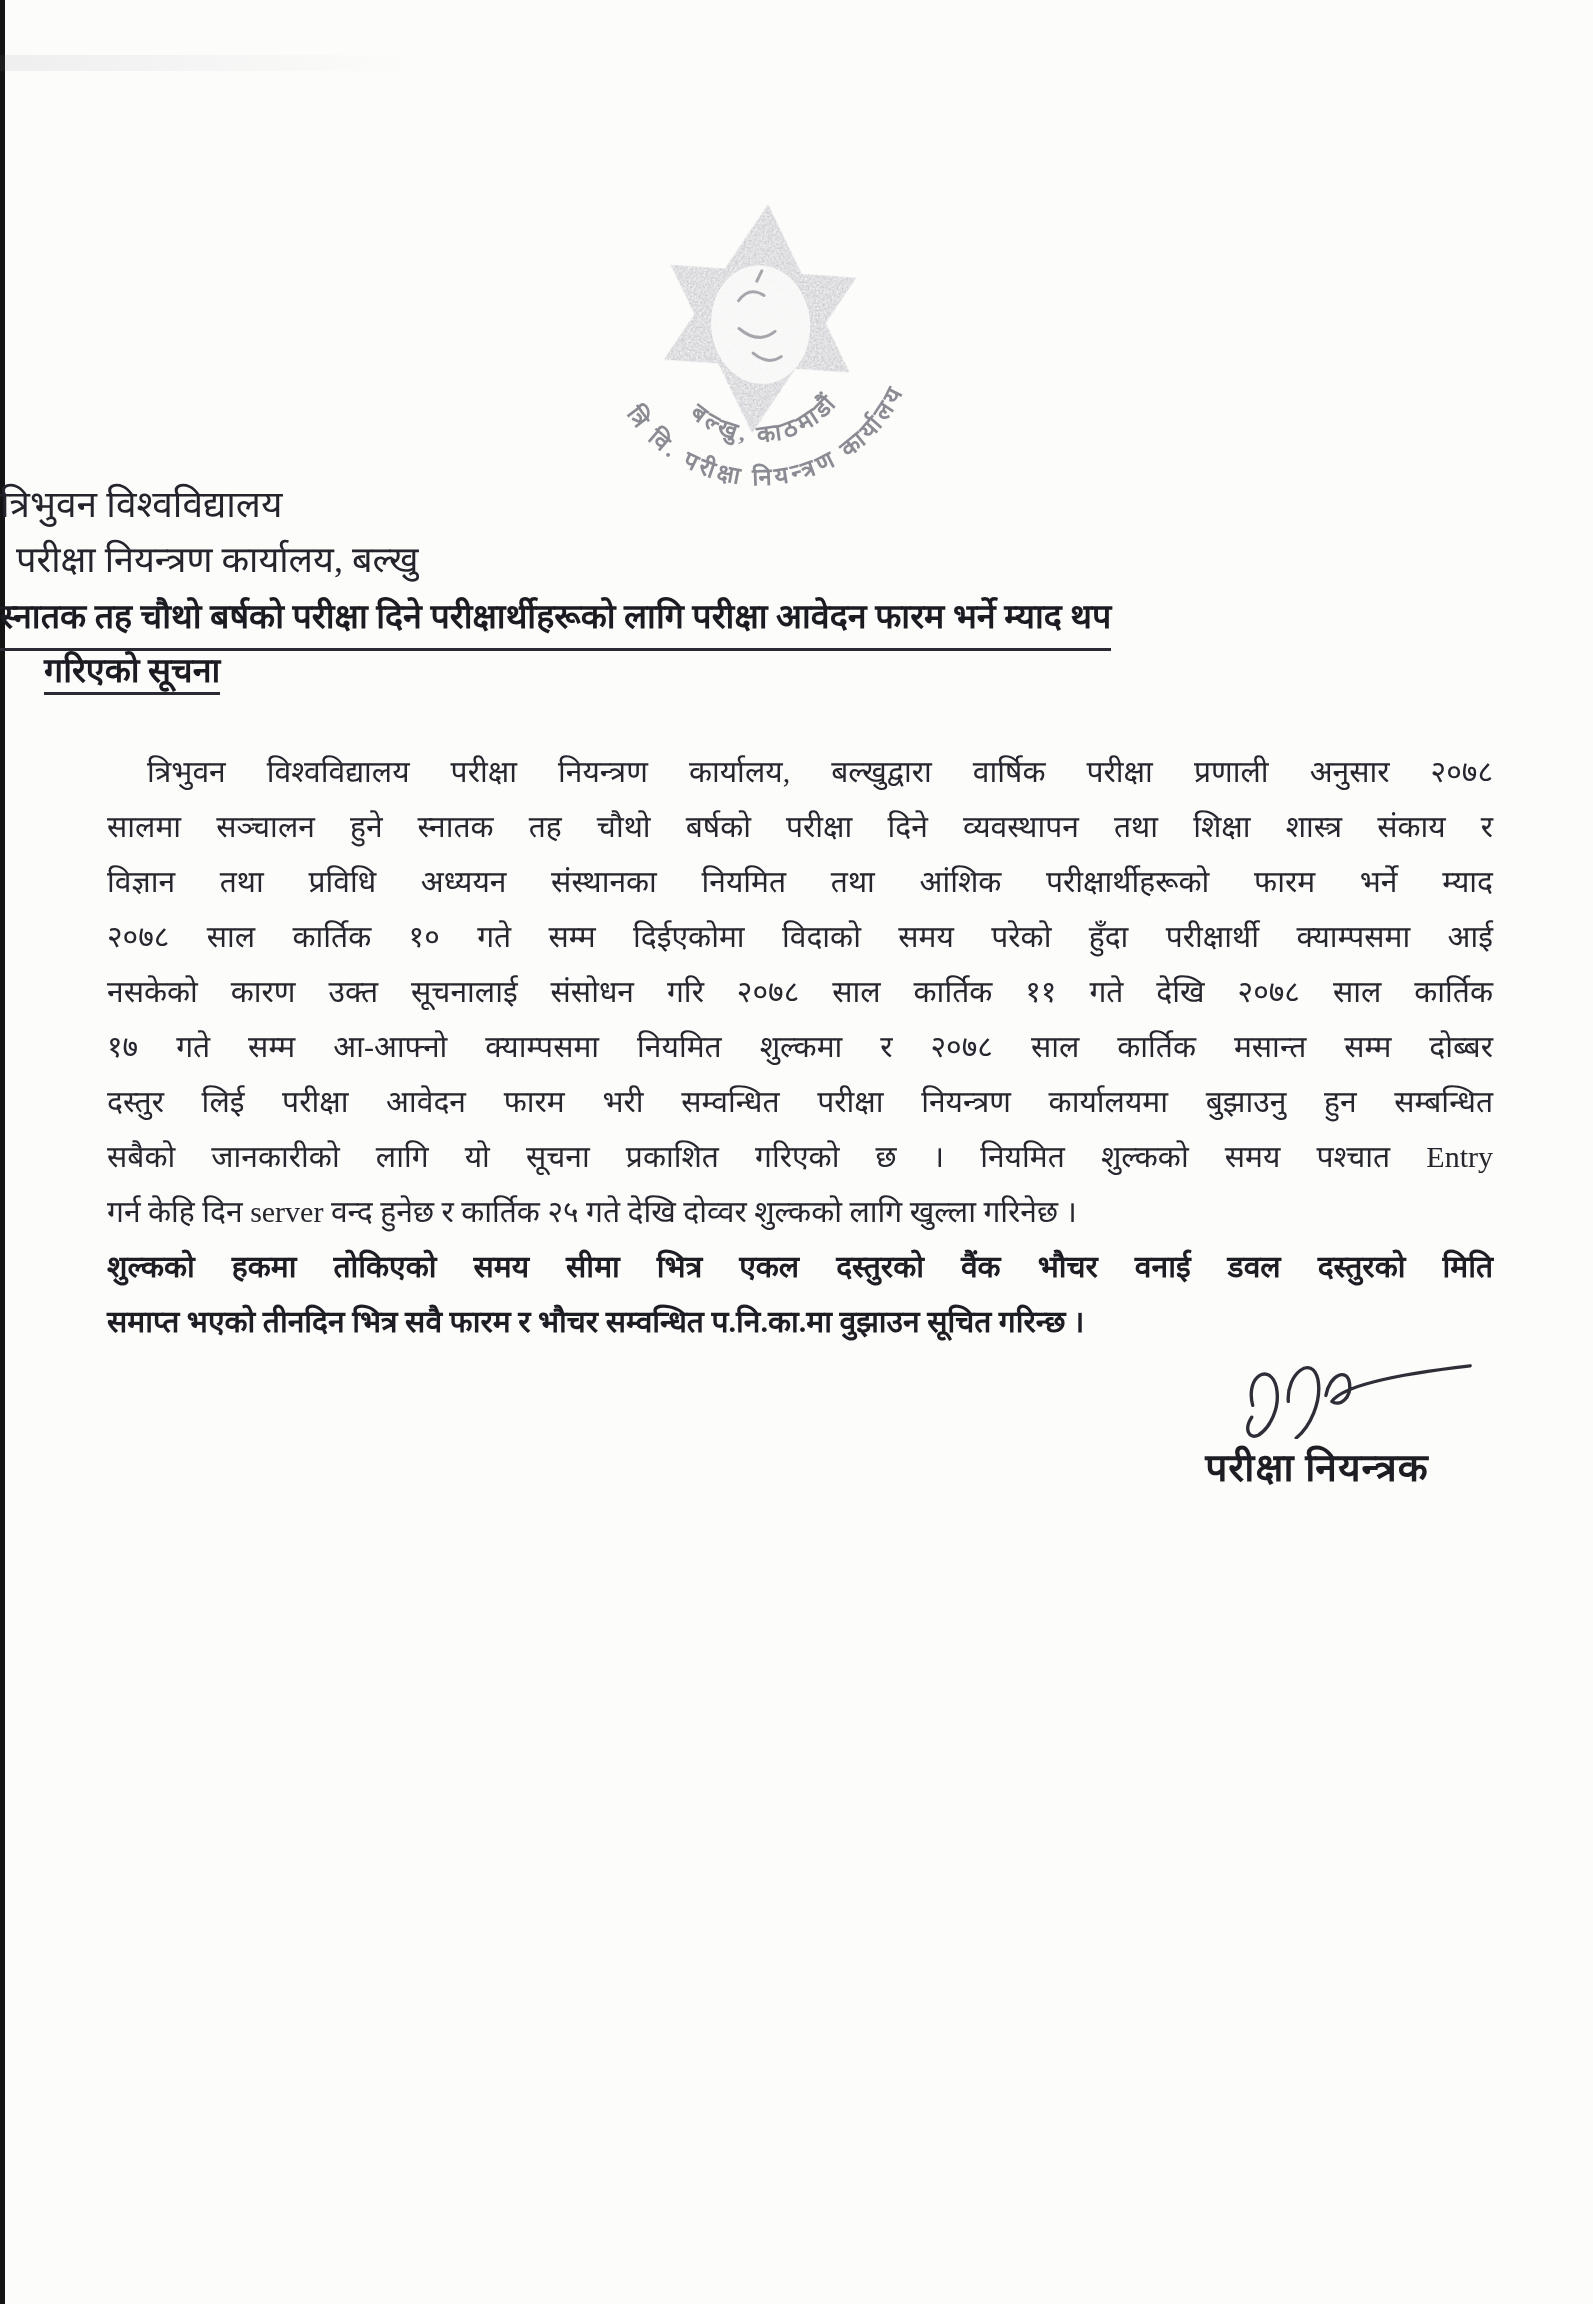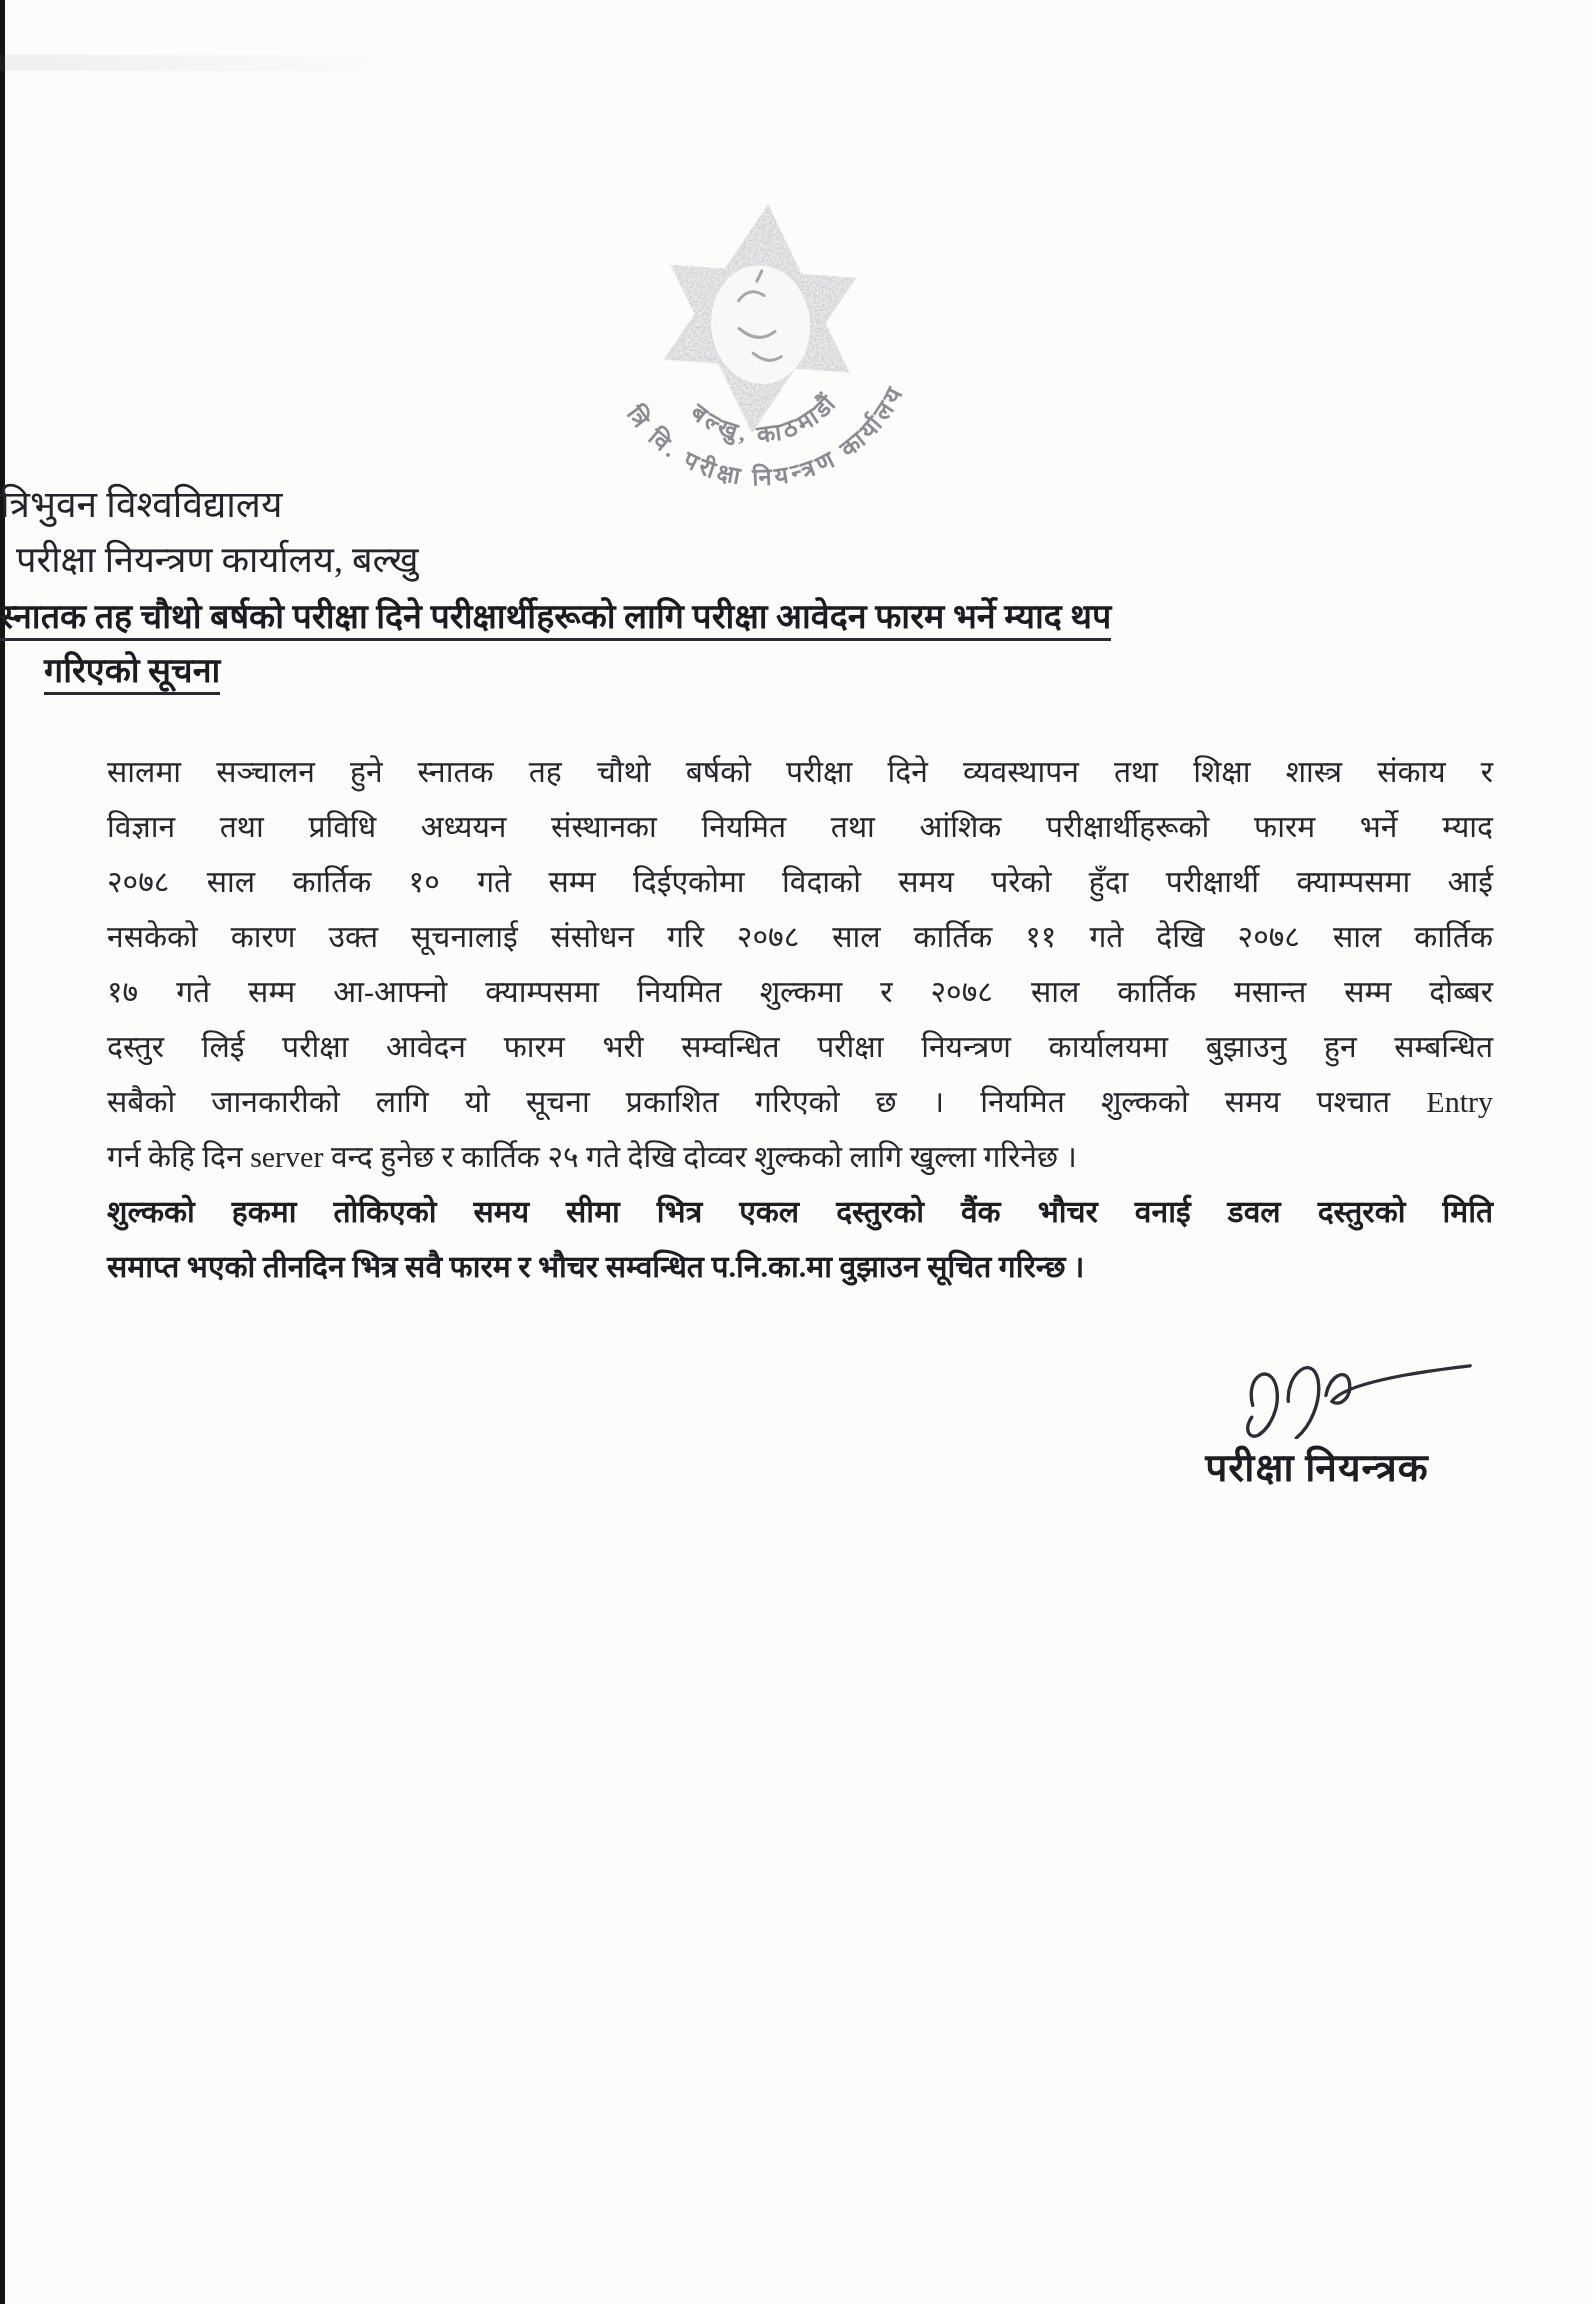--- a/index.html
+++ b/index.html
@@ -32,21 +32,21 @@
     width: 337px; height: 297px;
     transform: rotate(-5deg);
     opacity: 0.92;
   }
 
   
   .letterhead { position: absolute; left: 0; top: 480px; width: 100%; text-align: left; }
   .lh-org    { font-size: 37px; line-height: 50px; }
   .lh-office { font-size: 36px; line-height: 50px; margin-top: 5px; margin-left: 16px; }
   .lh-title  { font-size: 34px; line-height: 48px; margin-top: 8px; font-weight: 700; color: #1b1b22; }
-  .lh-title .u { border-bottom: 3px solid #2a2a32; padding-bottom: 3px; }
+  .lh-title .u { border-bottom: 3px solid #2a2a32; padding-bottom: 13px; }
   .lh-sub    { font-size: 34px; line-height: 48px; margin-top: 6px; font-weight: 700; color: #1b1b22; margin-left: 44px; }
   .lh-sub .u { border-bottom: 3px solid #2a2a32; padding-bottom: 3px; }
 
   
   .body-text {
     position: absolute; left: 107px; top: 744px;
     width: 1386px;
     font-size: 30px;
     color: #26262e;
   }
@@ -110,20 +110,21 @@
     <div class="lh-office">परीक्षा नियन्त्रण कार्यालय, बल्खु</div>
     <div class="lh-title">
       <span class="u">स्नातक तह चौथो बर्षको परीक्षा दिने परीक्षार्थीहरूको लागि परीक्षा आवेदन फारम भर्ने म्याद थप</span>
     </div>
     <div class="lh-sub">
       <span class="u">गरिएको सूचना</span>
     </div>
   </div>
 
   <div class="body-text">
+    <div class="line indent">त्रिभुवन विश्वविद्यालय परीक्षा नियन्त्रण कार्यालय, बल्खुद्वारा वार्षिक परीक्षा प्रणाली अनुसार २०७८</div>
     <div class="line">सालमा सञ्चालन हुने स्नातक तह चौथो बर्षको परीक्षा दिने व्यवस्थापन तथा शिक्षा शास्त्र संकाय र</div>
     <div class="line">विज्ञान तथा प्रविधि अध्ययन संस्थानका नियमित तथा आंशिक परीक्षार्थीहरूको फारम भर्ने म्याद</div>
     <div class="line">२०७८ साल कार्तिक १० गते सम्म दिईएकोमा विदाको समय परेको हुँदा परीक्षार्थी क्याम्पसमा आई</div>
     <div class="line">नसकेको कारण उक्त सूचनालाई संसोधन गरि २०७८ साल कार्तिक ११ गते देखि २०७८ साल कार्तिक</div>
     <div class="line">१७ गते सम्म आ-आफ्नो क्याम्पसमा नियमित शुल्कमा र २०७८ साल कार्तिक मसान्त सम्म दोब्बर</div>
     <div class="line">दस्तुर लिई परीक्षा आवेदन फारम भरी सम्वन्धित परीक्षा नियन्त्रण कार्यालयमा बुझाउनु हुन सम्बन्धित</div>
     <div class="line">सबैको जानकारीको लागि यो सूचना प्रकाशित गरिएको छ । नियमित शुल्कको समय पश्चात Entry</div>
     <div class="line endline">गर्न केहि दिन server वन्द हुनेछ र कार्तिक २५ गते देखि दोव्वर शुल्कको लागि खुल्ला गरिनेछ ।</div>
     <div class="line bold">शुल्कको हकमा तोकिएको समय सीमा भित्र एकल दस्तुरको वैंक भौचर वनाई डवल दस्तुरको मिति</div>
     <div class="line bold endline">समाप्त भएको तीनदिन भित्र सवै फारम र भौचर सम्वन्धित प.नि.का.मा वुझाउन सूचित गरिन्छ ।</div>

